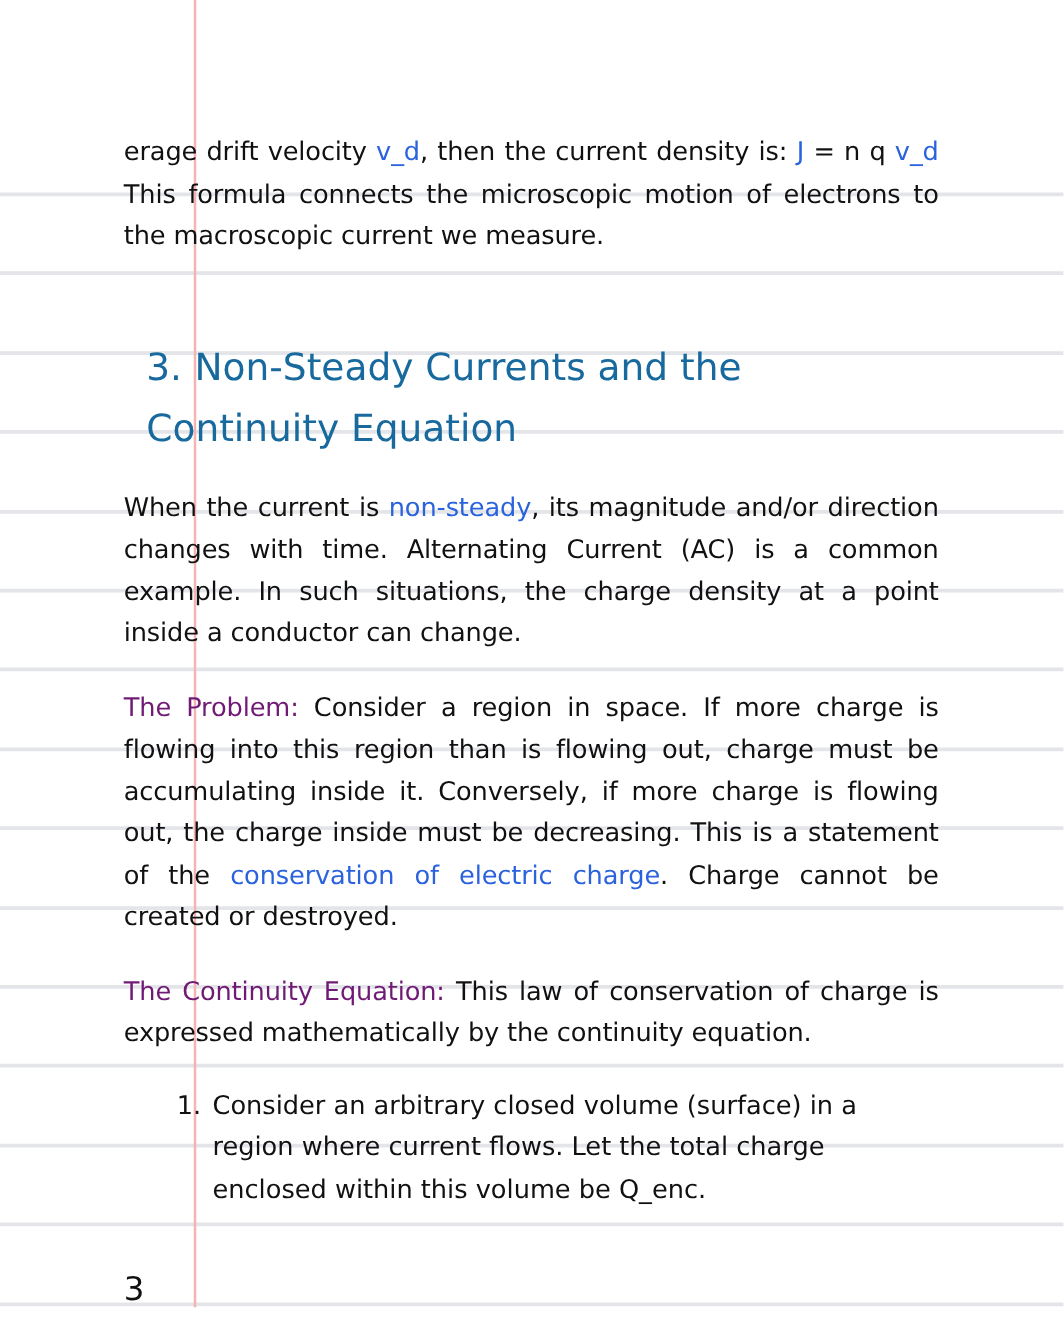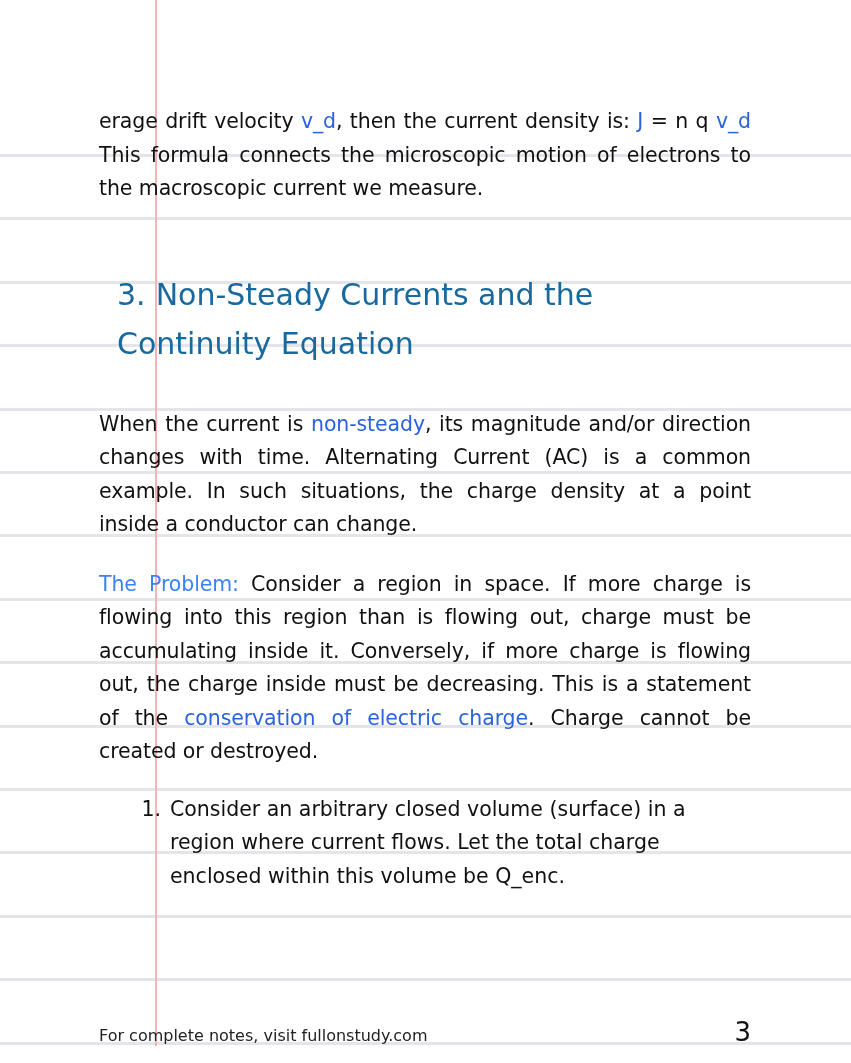--- a/index.html
+++ b/index.html
@@ -52,21 +52,21 @@
   .body-text {
     font-family: "DejaVu Sans", sans-serif;
     font-size: 20.5px;
     line-height: 33.5px;
     color: #111111;
     text-align: justify;
     text-justify: inter-word;
     margin: 0;
     letter-spacing: -0.1px;
   }
-  .para-gap-lg { margin-top: 40px; }
+  .para-gap-lg { margin-top: 22px; }
   .para-gap-md { margin-top: 26px; }
 
   .lead-para { padding-top: 105px; }
 
   h2.section-heading {
     font-family: "DejaVu Sans", sans-serif;
     font-size: 30px;
     line-height: 49px;
     font-weight: 400;
     color: #17699e;
@@ -74,21 +74,21 @@
     padding-top: 46px;
     text-align: left;
     letter-spacing: 0px;
   }
   .heading-num { margin-right: 10px; }
 
   .link {
     color: #2b62dd;
   }
   .label-blue {
-    color: #3b82f6;
+    color: #701a75;
   }
 
   
   ol.steps {
     margin: 0;
     padding: 0;
     list-style: none;
     padding-top: 24px;
   }
   ol.steps > li {
@@ -166,29 +166,29 @@
   <div id="content">
 
     <p class="body-text lead-para"><span>erage drift velocity </span><span class="link">v_d</span><span>, then the current density is: </span><span class="link">J</span><span> = n q </span><span class="link">v_d</span><span> This formula connects the microscopic motion of electrons to the macroscopic current we measure.</span></p>
 
     <h2 class="section-heading"><span class="heading-num">3.</span><span>Non-Steady Currents and the Continuity Equation</span></h2>
 
     <p class="body-text para-gap-lg"><span>When the current is </span><span class="link">non-steady</span><span>, its magnitude and/or direction changes with time.  Alternating Current (AC) is a common example.  In such situations, the charge density at a point inside a conductor can change.</span></p>
 
     <p class="body-text para-gap-md"><span class="label-blue">The Problem:</span><span> Consider a region in space. If more charge is flowing into this region than is flowing out, charge must be accumulating inside it.  Conversely, if more charge is flowing out, the charge inside must be decreasing. This is a statement of the </span><span class="link">conservation of electric charge</span><span>. Charge cannot be created or destroyed.</span></p>
 
+    <p class="body-text para-gap-md"><span class="label-blue">The Continuity Equation:</span><span>  This law of conservation of charge is expressed mathematically by the continuity equation.</span></p>
 
 
     <ol class="steps">
       <li>
         <span class="step-num">1.</span>
         <span class="step-body">Consider an arbitrary closed volume (surface) in a region where current flows.  Let the total charge enclosed within this volume be Q_enc.</span>
       </li>
     </ol>
 
   </div>
 
   <div id="footer">
-    <span class="footer-note">For complete notes, visit fullonstudy.com</span>
     <span class="page-number">3</span>
   </div>
 
 </div>
 
 </body></html>

